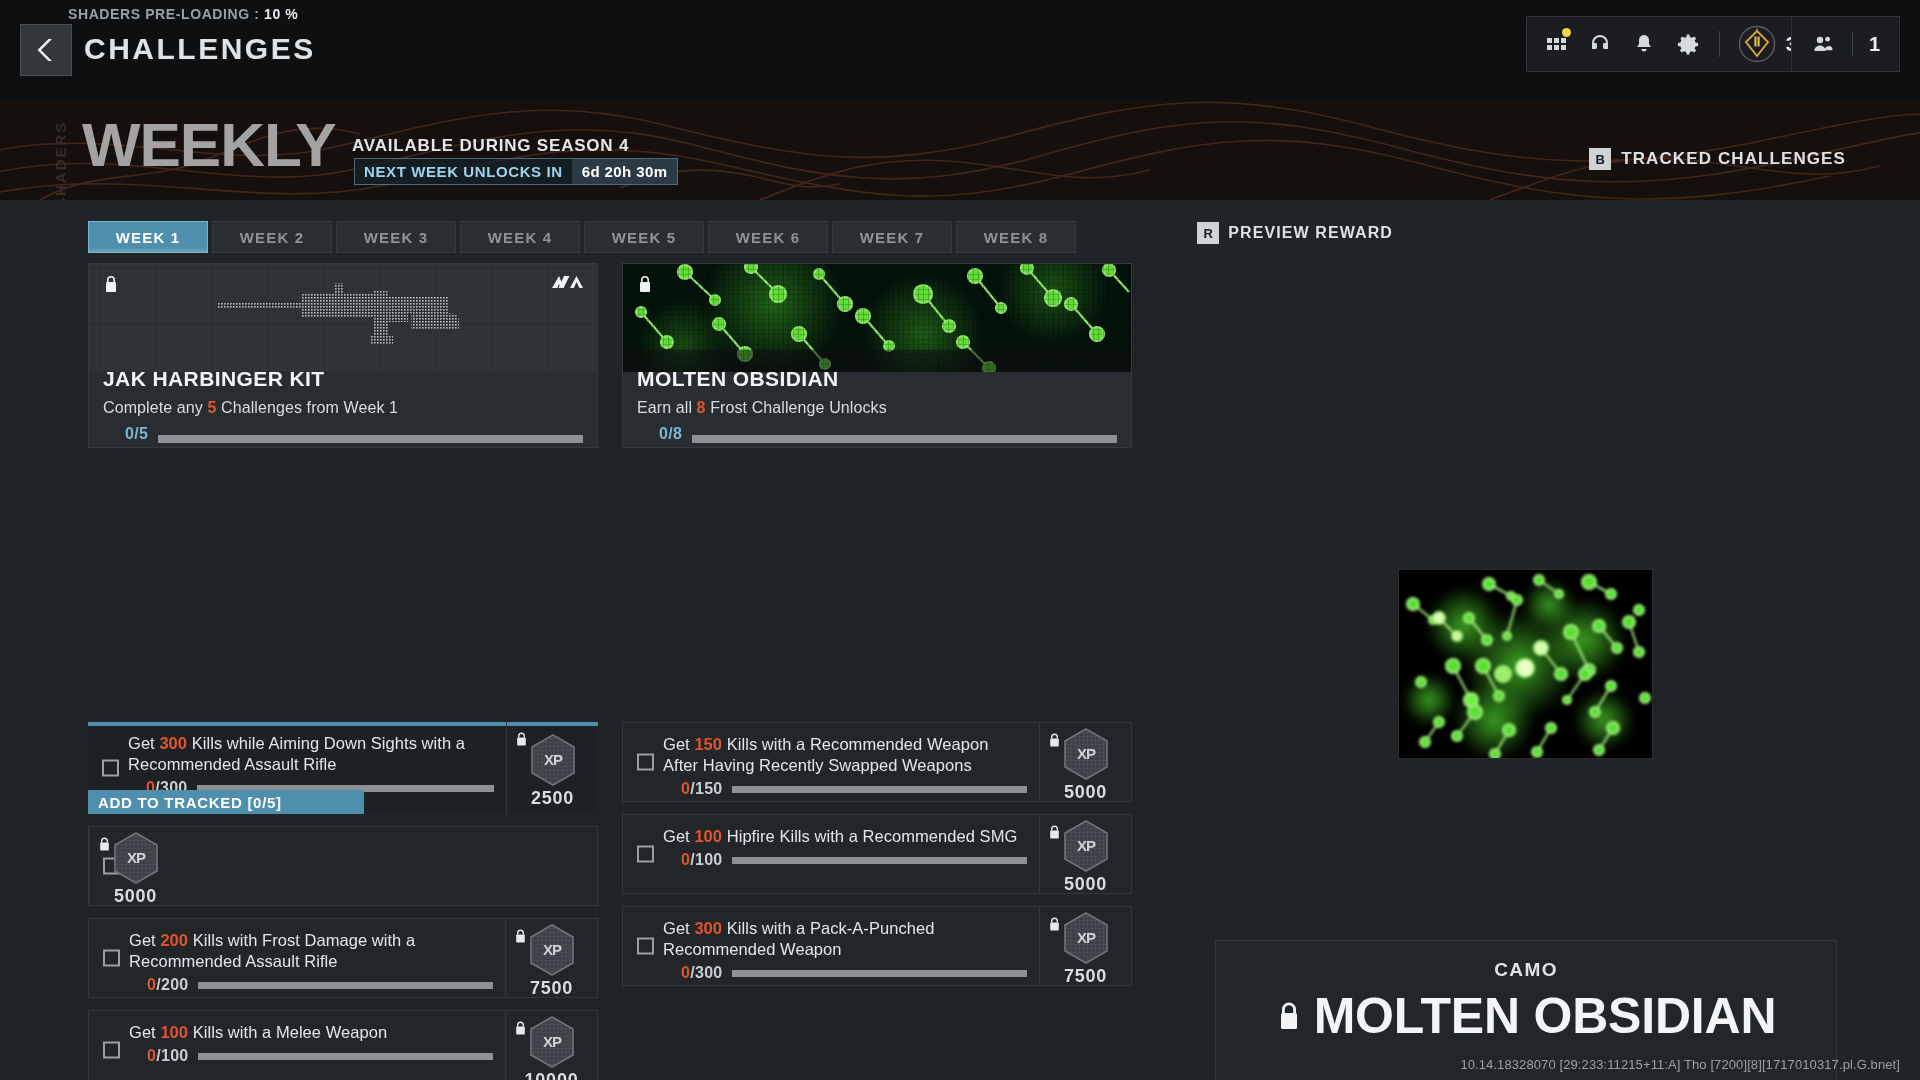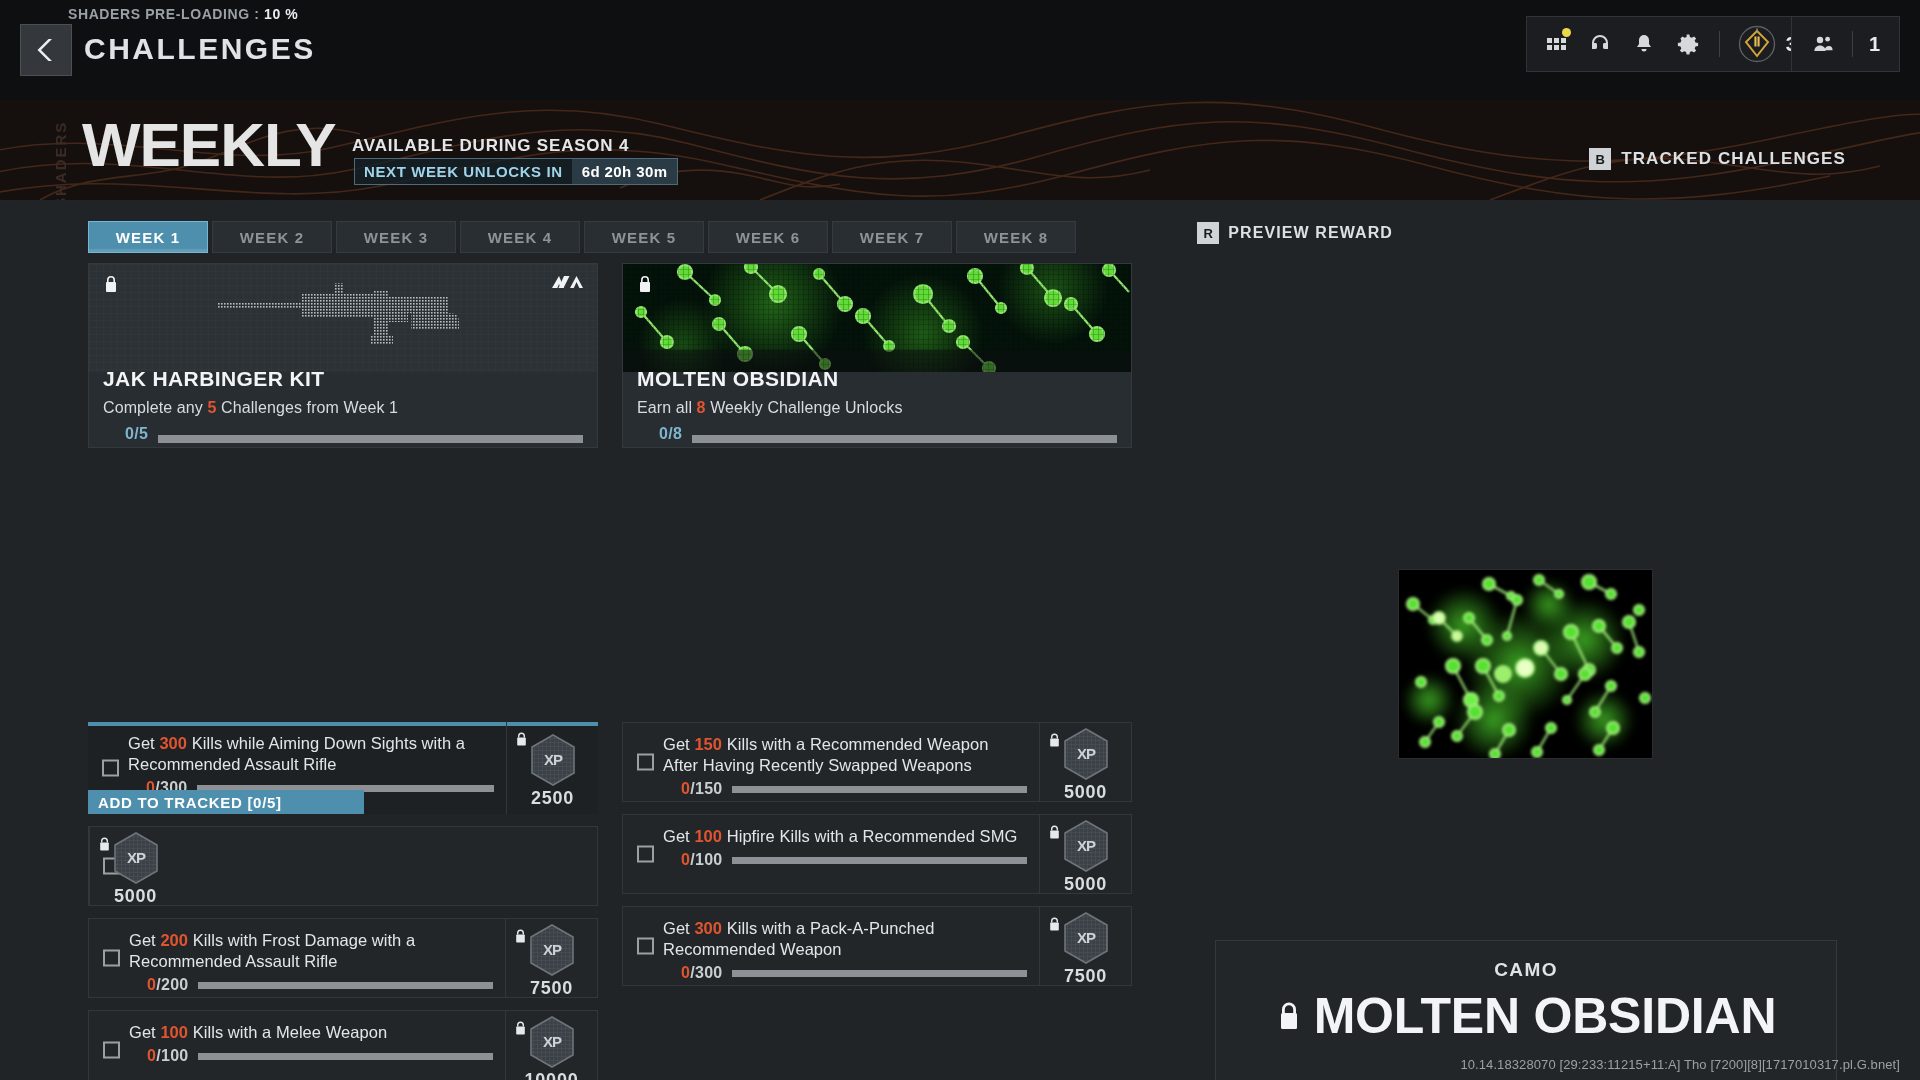--- a/index.html
+++ b/index.html
@@ -69,21 +69,21 @@
   .hero-topo { position: absolute; inset: 0; opacity: .85; }
   .hero-watermark {
     position: absolute; left: 52px; top: 108px;
     font-size: 15px; font-weight: 700; letter-spacing: 2px;
     color: #3a2b26; transform: rotate(-90deg); transform-origin: left top;
     white-space: nowrap;
   }
   .hero-title {
     position: absolute; left: 82px; top: 114px;
     font-size: 62px; font-weight: 700; letter-spacing: -1px;
-    color: #e5e5e5; line-height: 1; text-transform: uppercase;
+    color: #a3a3a3; line-height: 1; text-transform: uppercase;
     z-index: 3;
   }
   .hero-sub {
     position: absolute; left: 352px; top: 136px;
     font-size: 17px; font-weight: 700; letter-spacing: .8px;
     color: #e4e7ea; text-transform: uppercase; z-index: 3;
   }
   .countdown {
     position: absolute; left: 354px; top: 158px; height: 27px;
     display: flex; align-items: stretch;
@@ -531,21 +531,21 @@
         </svg>
       </div>
       <div class="rc-lock">
         <svg viewBox="0 0 16 20">
             <path d="M4 8V6a4 4 0 1 1 8 0v2h-1.6V6a2.4 2.4 0 0 0-4.8 0v2z"></path>
             <rect x="3" y="8" width="10" height="10" rx="1"></rect>
           </svg>
       </div>
       <div class="rc-name">MOLTEN OBSIDIAN</div>
       <div class="rc-desc">
-        <span>Earn all </span><span class="hl">8</span><span> Weekly Challenge Unlocks</span>
+        <span>Earn all </span><span class="hl">8</span><span> Frost Challenge Unlocks</span>
       </div>
       <div class="rc-prog">
         <span class="frac">0/8</span>
         <span class="bar-track">
             <span class="bar-fill" style="width:0%"></span>
           </span>
       </div>
     </div>
 
 

